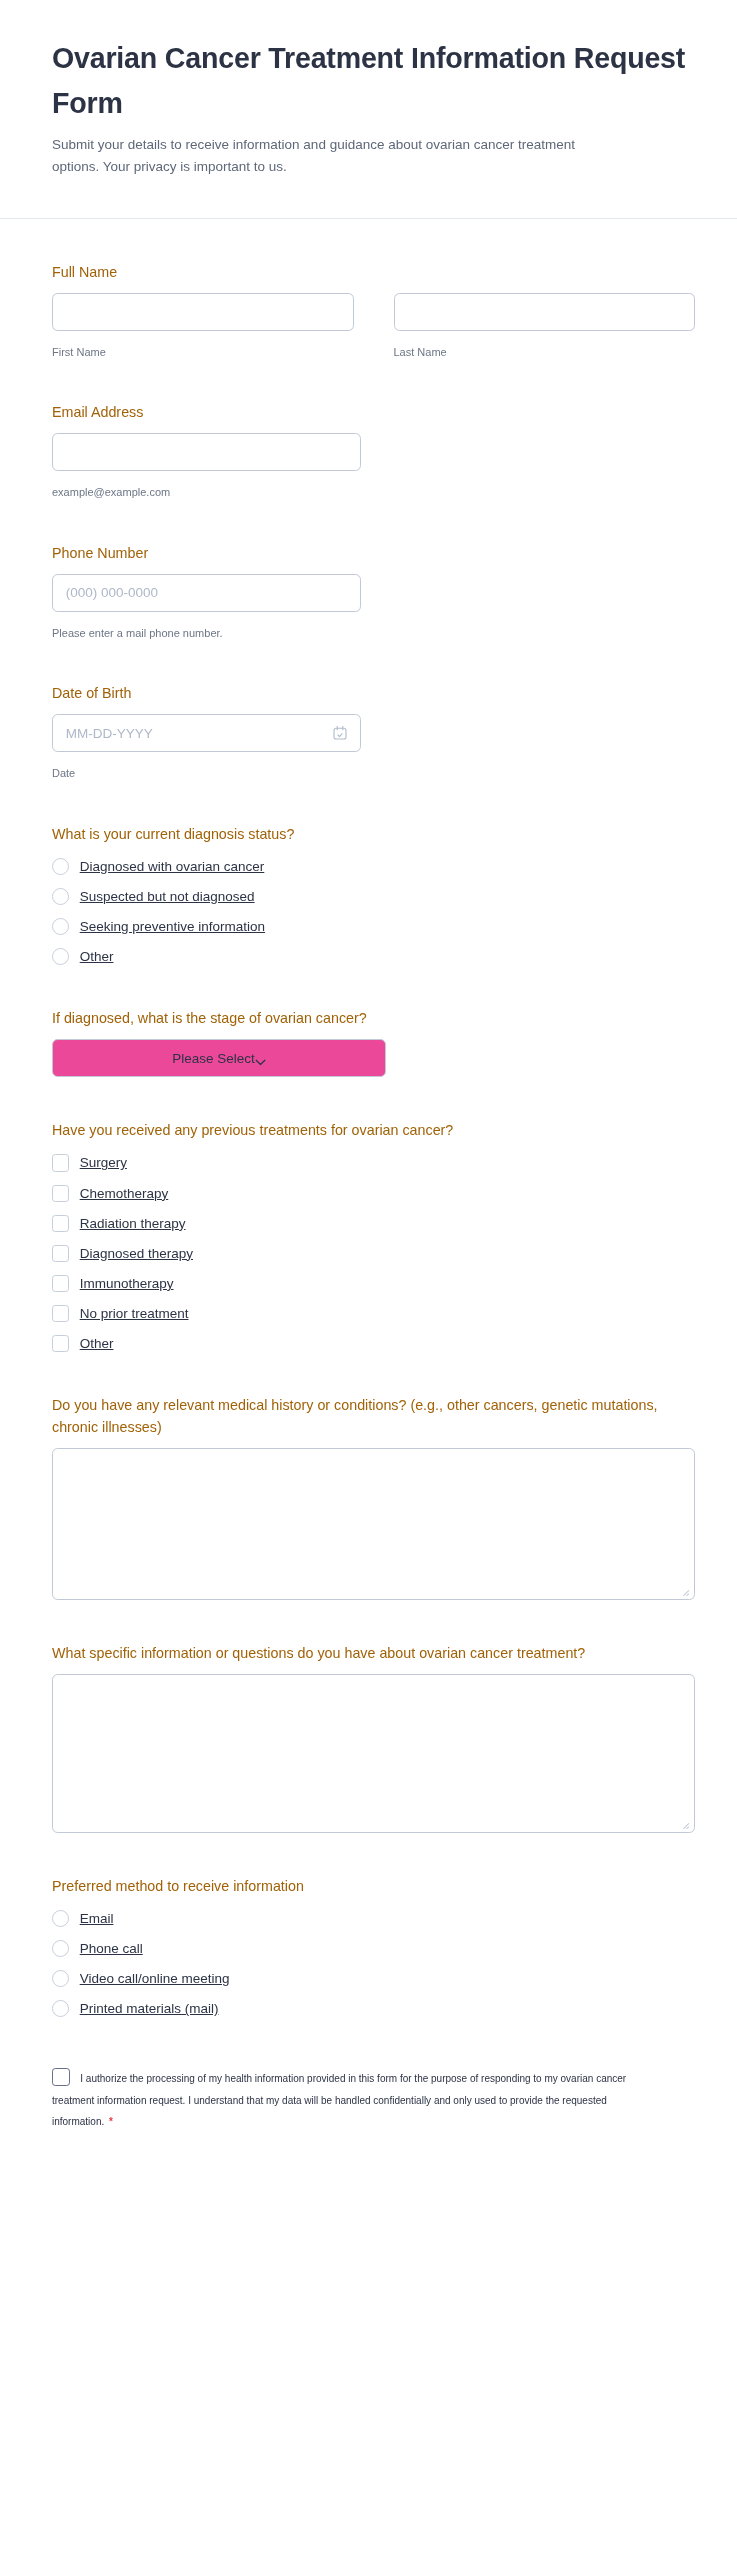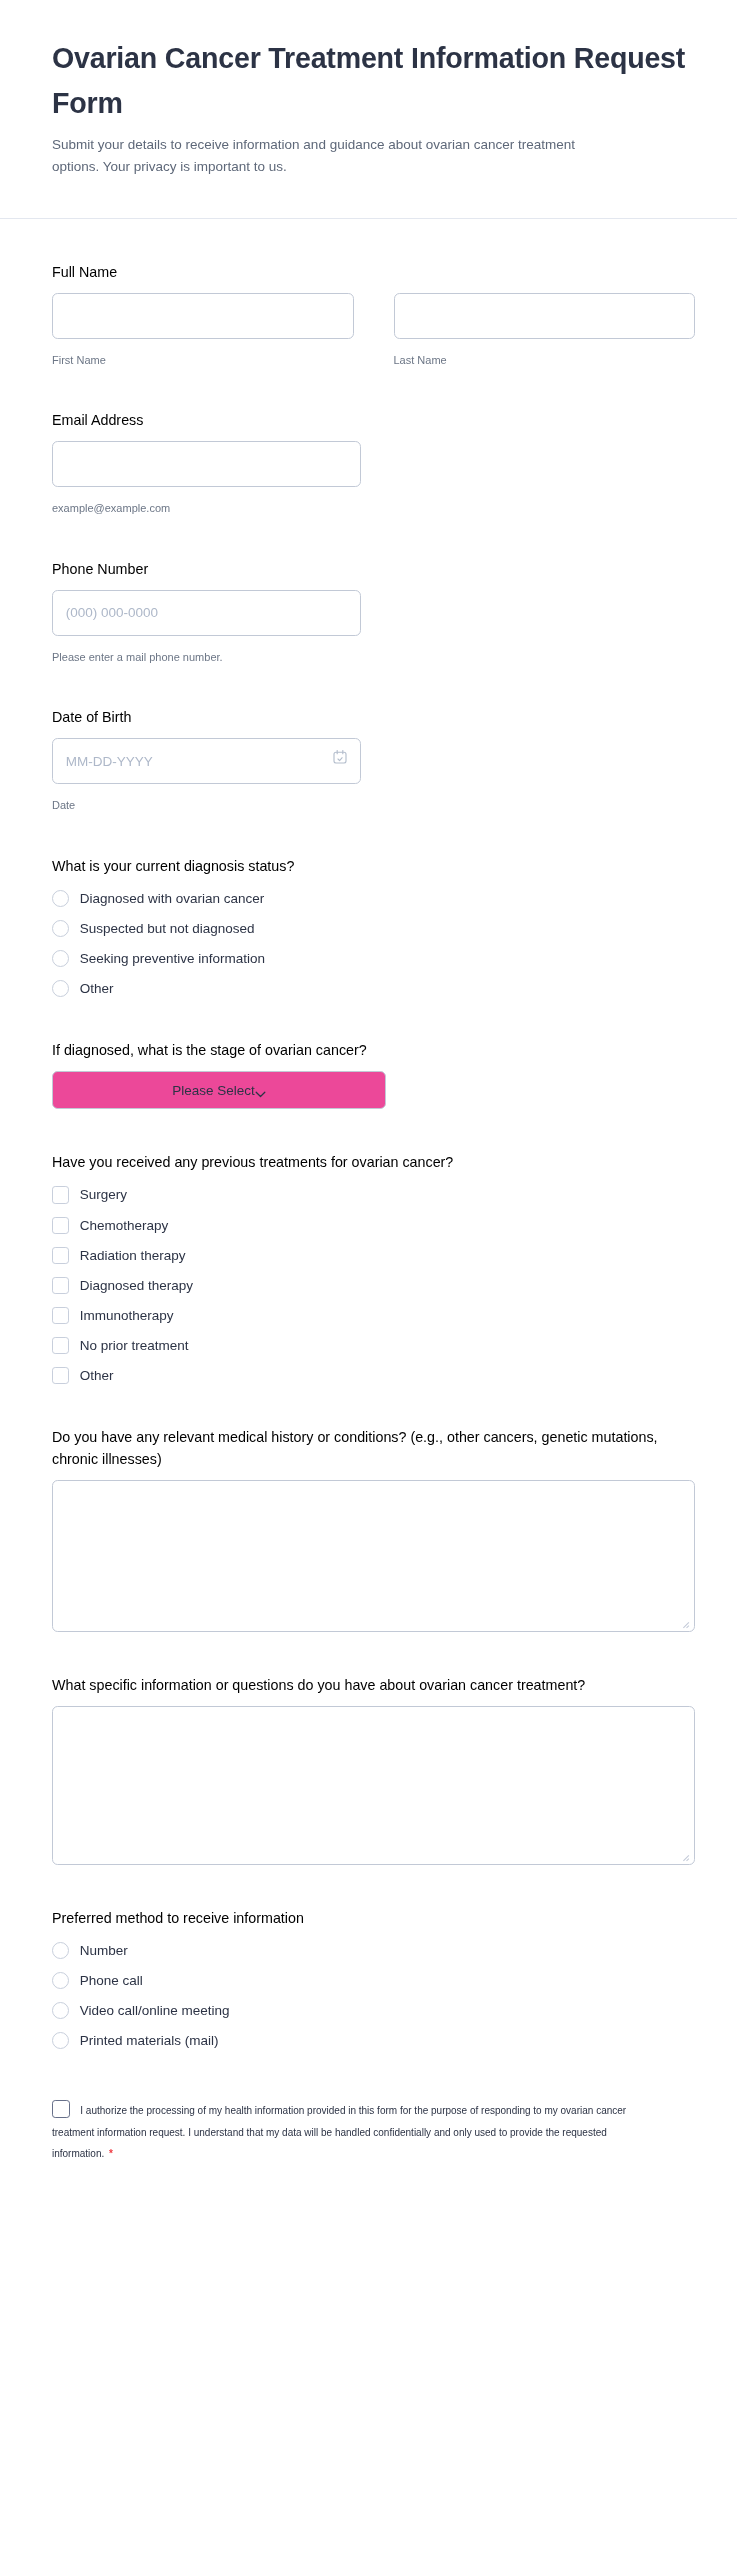--- a/index.html
+++ b/index.html
@@ -31,27 +31,27 @@
     border: none;
     border-top: 0.8px solid #e3e7ef;
     margin: 40px 0 0 0;
   }
   .form-body { padding: 0 43px 95px 52px; }
   .q { margin-top: 43px; }
   .q-label {
     font-size: 14.3px;
     line-height: 21.4px;
     font-weight: 500;
-    color: #000000;
+    color: #a16207;
     margin: 0 0 9.5px 0;
     max-width: 643px;
   }
   .text-input {
     width: 309px;
-    height: 46px;
+    height: 38px;
     border: 0.8px solid #c2c9d6;
     border-radius: 5.6px;
     padding: 0 12.7px;
     font-family: "Liberation Sans", "DejaVu Sans", sans-serif;
     font-size: 13.5px;
     color: #0c4a6e;
     background: #fff;
     outline: none;
     display: block;
   }
@@ -68,21 +68,21 @@
   .input-wrap { position: relative; width: 309px; }
   .input-wrap .text-input { width: 100%; }
   .cal-icon {
     position: absolute;
     right: 12.7px;
     top: 11px;
     width: 16px;
     height: 16px;
     display: inline-block;
   }
-  .opts { margin-top: 6.3px; }
+  .opts { margin-top: 6.3px; text-decoration: underline; }
   .opt { display: flex; align-items: center; margin-top: 12.7px; }
   .radio, .checkbox {
     width: 17.4px; height: 17.4px;
     border: 0.8px solid #c8cfdc;
     background: #fff;
     flex: 0 0 auto;
     display: inline-block;
   }
   .radio { border-radius: 50%; }
   .checkbox { border-radius: 3.2px; }
@@ -272,21 +272,21 @@
         </svg>
       </span>
     </div>
   </div>
 
   <div class="q">
     <div class="q-label">Preferred method to receive information</div>
     <div class="opts">
       <div class="opt">
         <span class="radio"></span>
-        <span class="opt-text">Number</span>
+        <span class="opt-text">Email</span>
       </div>
       <div class="opt">
         <span class="radio"></span>
         <span class="opt-text">Phone call</span>
       </div>
       <div class="opt">
         <span class="radio"></span>
         <span class="opt-text">Video call/online meeting</span>
       </div>
       <div class="opt">

